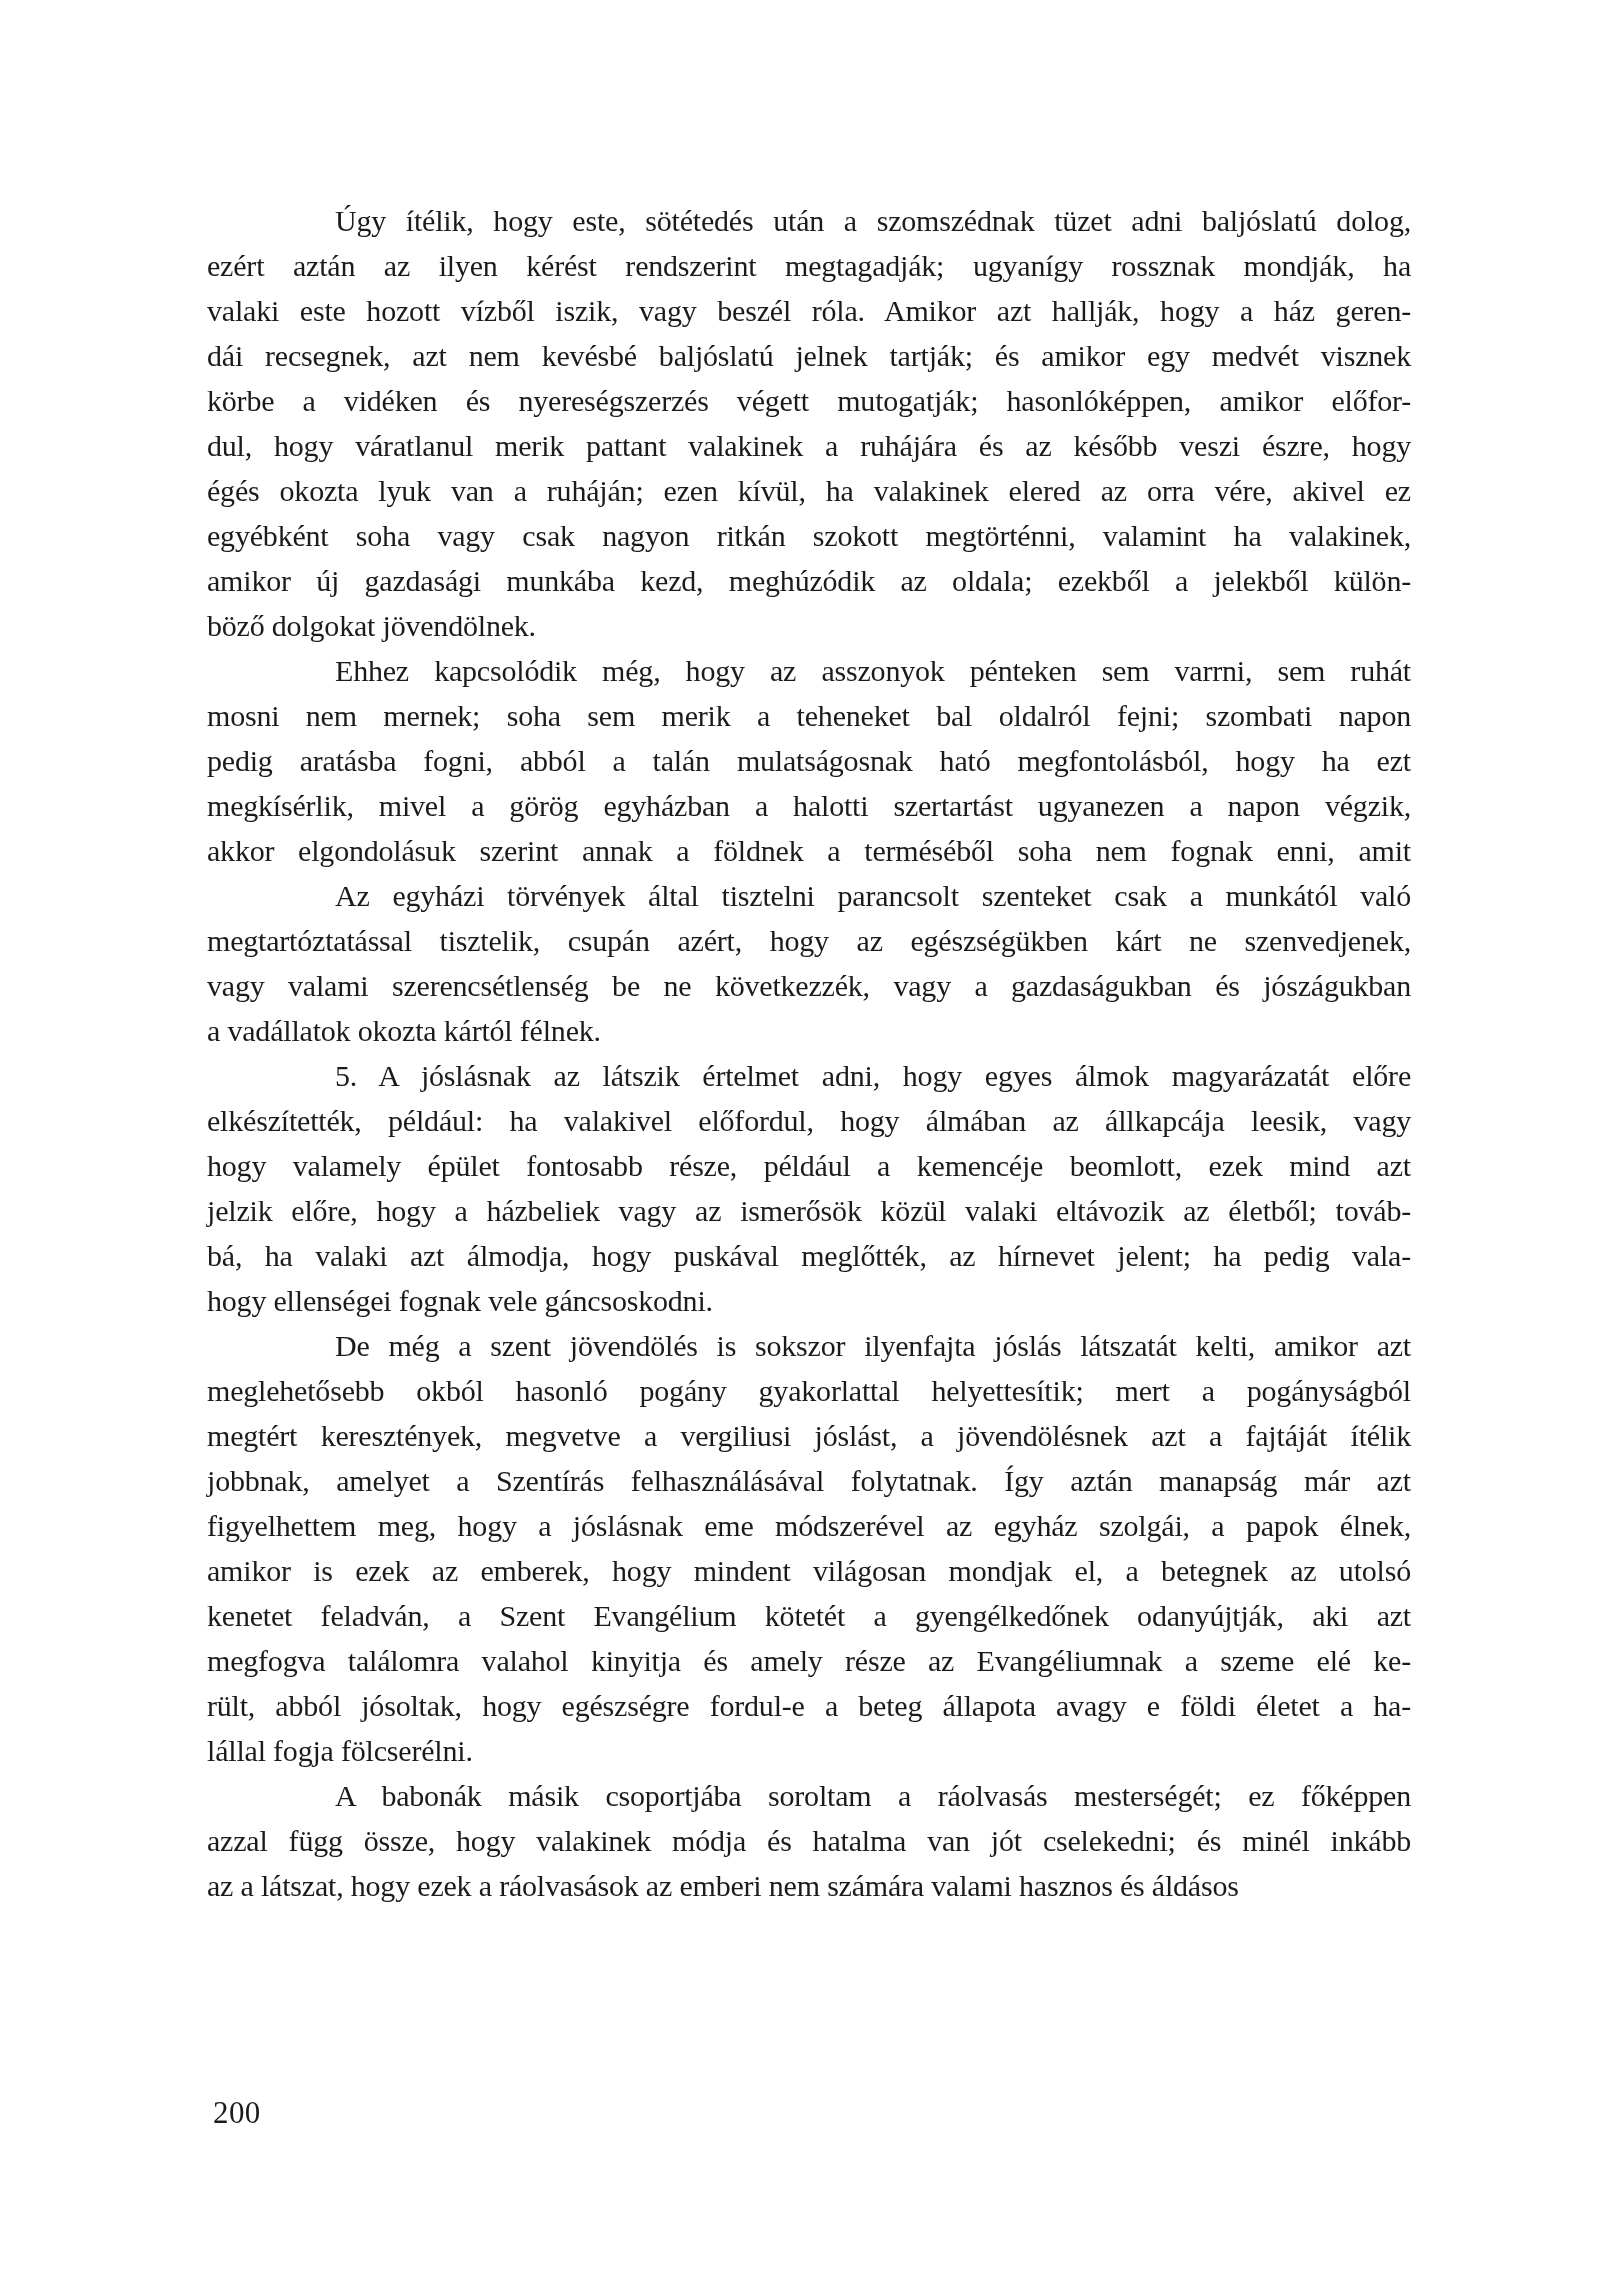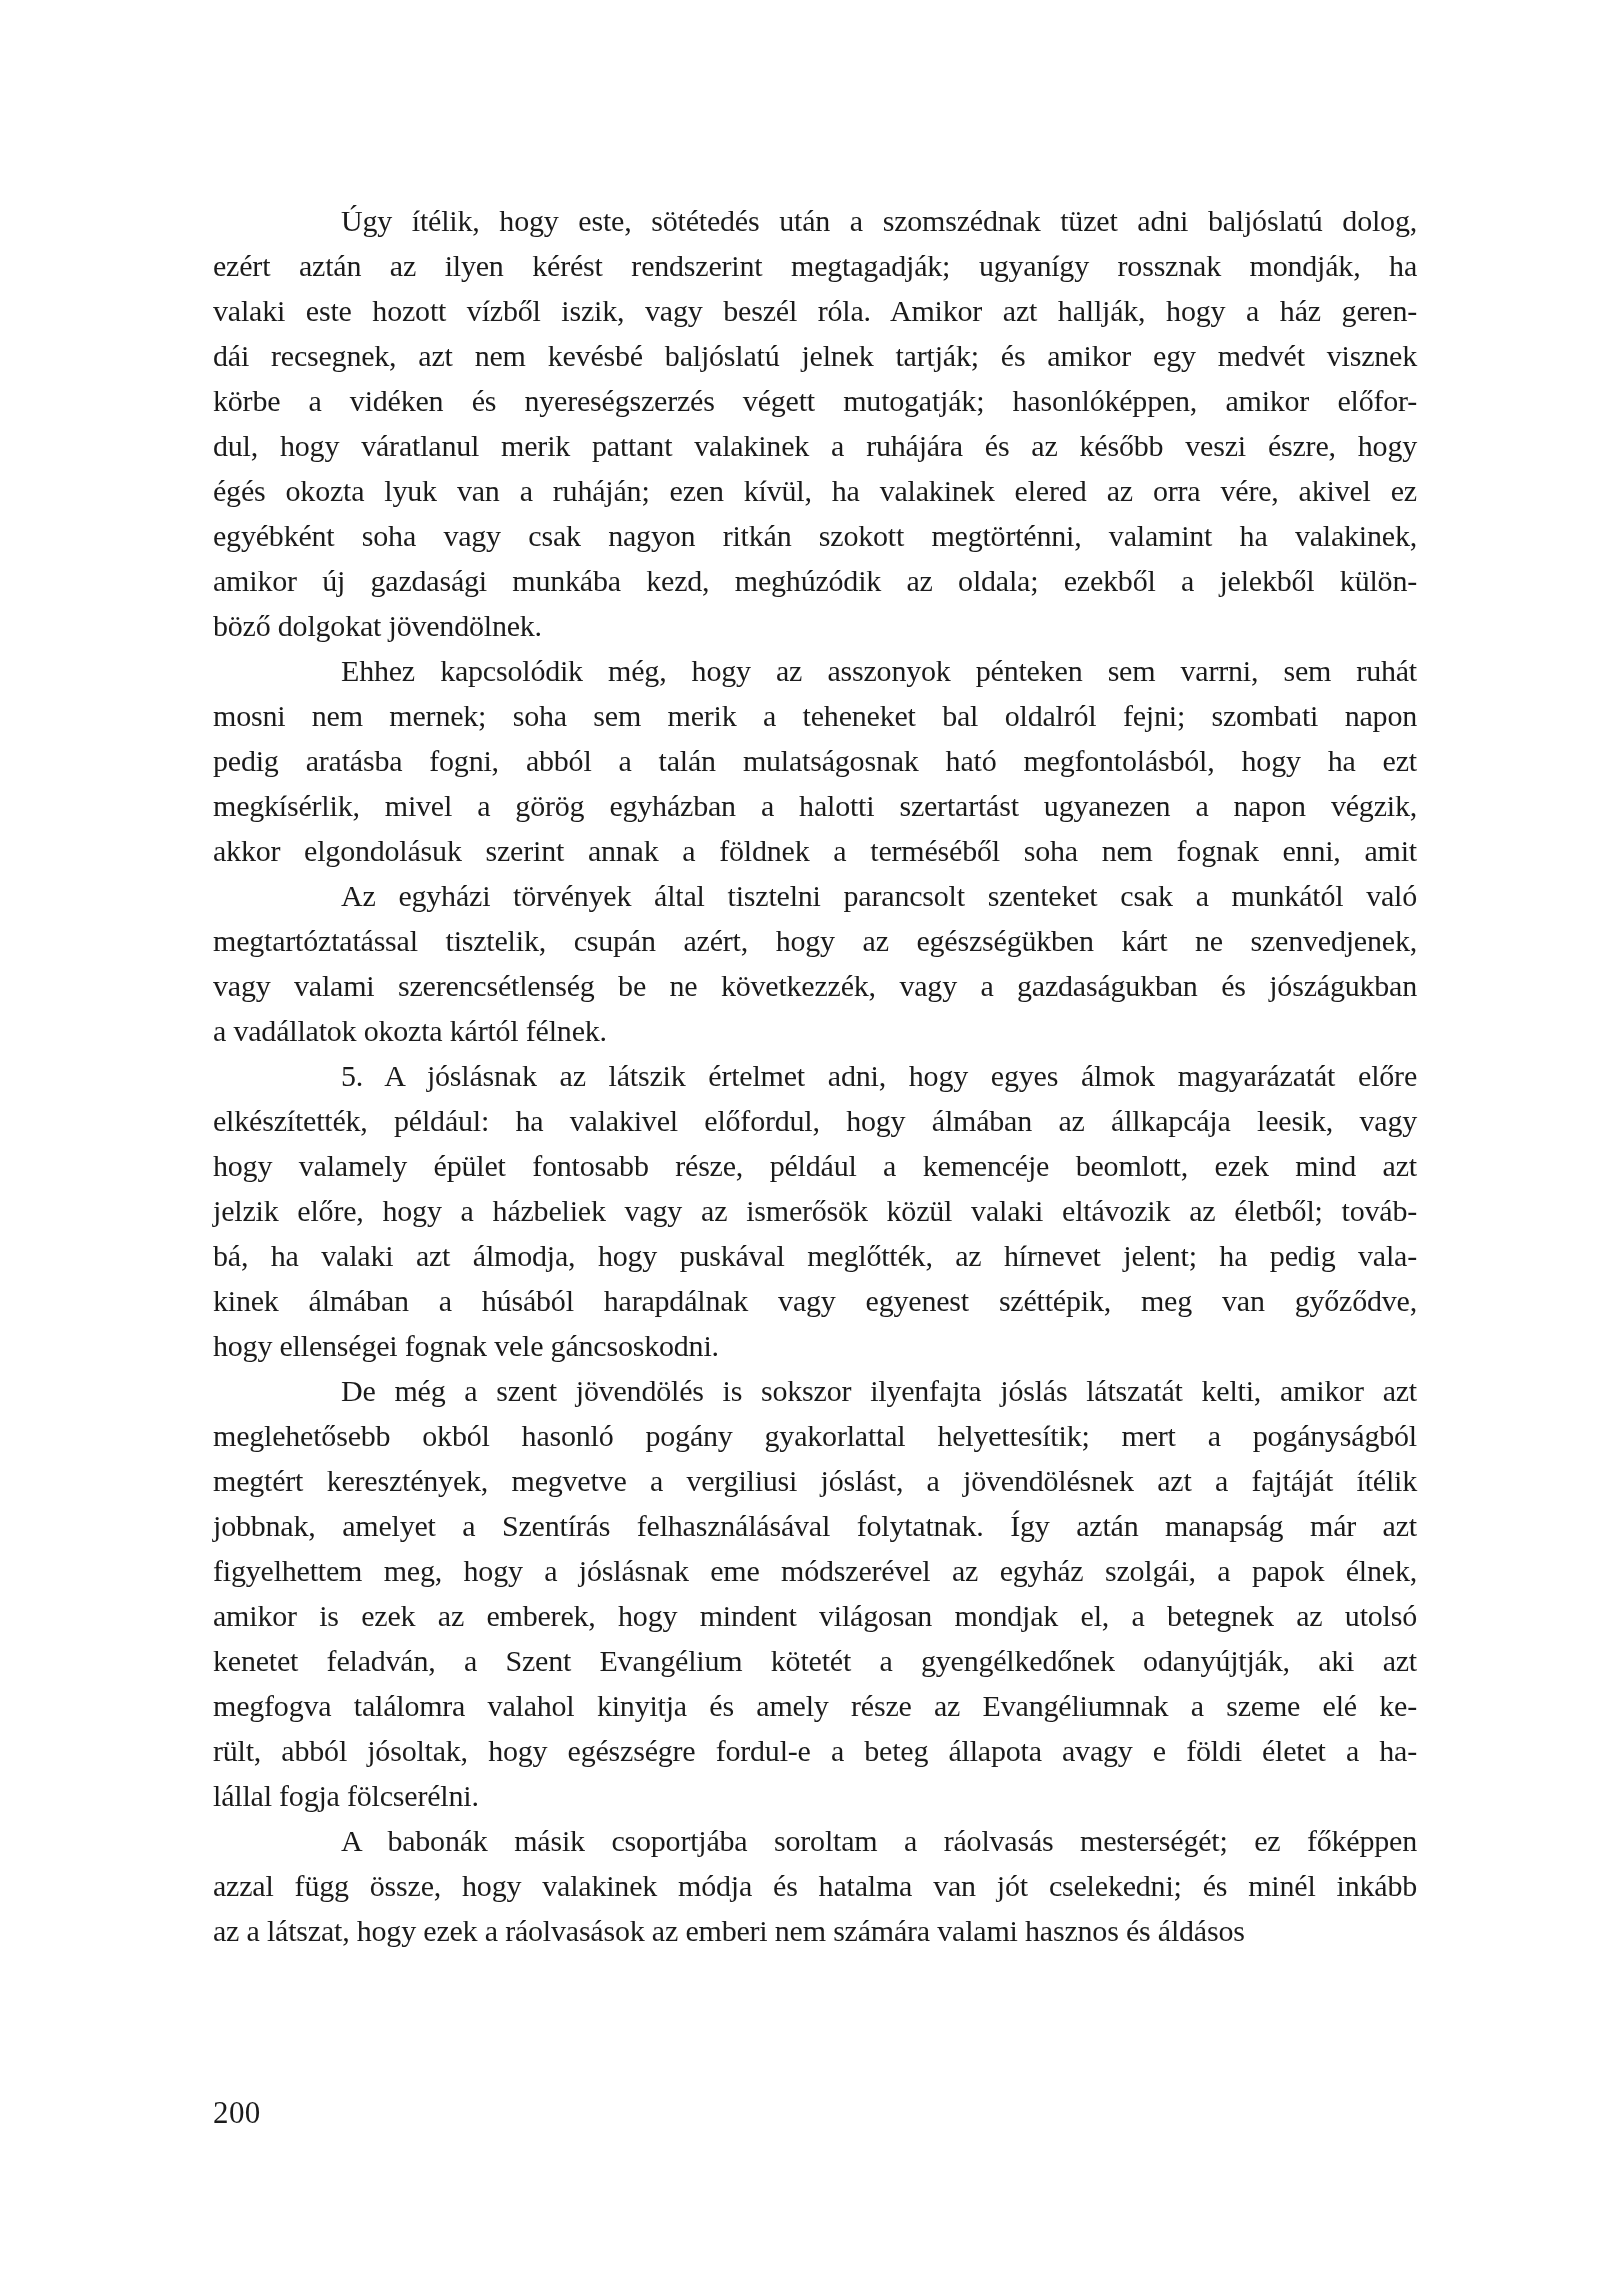--- a/index.html
+++ b/index.html
@@ -11,21 +11,21 @@
     position: relative;
     width: 1612px;
     height: 2295px;
     background: var(--paper, #ffffff);
     color: var(--ink, #1b1b1b);
     font-family: "Liberation Serif", "DejaVu Serif", serif;
     overflow: hidden;
   }
   .text-block {
     position: absolute;
-    left: 213px;
+    left: 207px;
     top: 198px;
     width: 1204px;
     font-size: 30px;
     line-height: 45px;
     letter-spacing: -0.2px;
   }
   .paragraph {
     margin: 0;
   }
   .line {
@@ -79,21 +79,20 @@
         <div class="line">megtartóztatással tisztelik, csupán azért, hogy az egészségükben kárt ne szenvedjenek,</div>
         <div class="line">vagy valami szerencsétlenség be ne következzék, vagy a gazdaságukban és jószágukban</div>
         <div class="line para-last">a vadállatok okozta kártól félnek.</div>
       </div>
       <div class="paragraph">
         <div class="line first">5. A jóslásnak az látszik értelmet adni, hogy egyes álmok magyarázatát előre</div>
         <div class="line">elkészítették, például: ha valakivel előfordul, hogy álmában az állkapcája leesik, vagy</div>
         <div class="line">hogy valamely épület fontosabb része, például a kemencéje beomlott, ezek mind azt</div>
         <div class="line">jelzik előre, hogy a házbeliek vagy az ismerősök közül valaki eltávozik az életből; továb-</div>
         <div class="line">bá, ha valaki azt álmodja, hogy puskával meglőtték, az hírnevet jelent; ha pedig vala-</div>
-        <div class="line">kinek álmában a húsából harapdálnak vagy egyenest széttépik, meg van győződve,</div>
         <div class="line para-last">hogy ellenségei fognak vele gáncsoskodni.</div>
       </div>
       <div class="paragraph">
         <div class="line first">De még a szent jövendölés is sokszor ilyenfajta jóslás látszatát kelti, amikor azt</div>
         <div class="line">meglehetősebb okból hasonló pogány gyakorlattal helyettesítik; mert a pogányságból</div>
         <div class="line">megtért keresztények, megvetve a vergiliusi jóslást, a jövendölésnek azt a fajtáját ítélik</div>
         <div class="line">jobbnak, amelyet a Szentírás felhasználásával folytatnak. Így aztán manapság már azt</div>
         <div class="line">figyelhettem meg, hogy a jóslásnak eme módszerével az egyház szolgái, a papok élnek,</div>
         <div class="line">amikor is ezek az emberek, hogy mindent világosan mondjak el, a betegnek az utolsó</div>
         <div class="line">kenetet feladván, a Szent Evangélium kötetét a gyengélkedőnek odanyújtják, aki azt</div>

